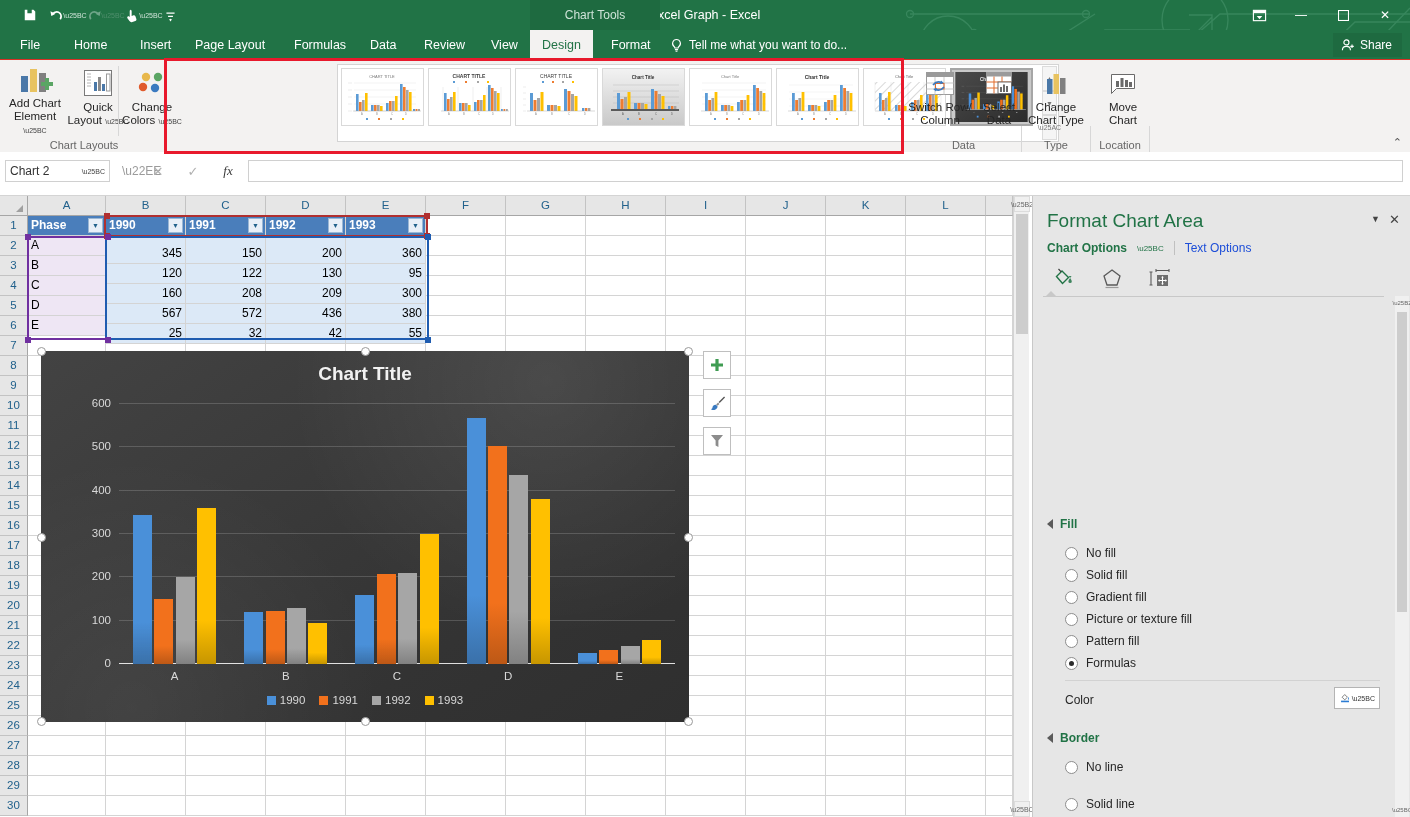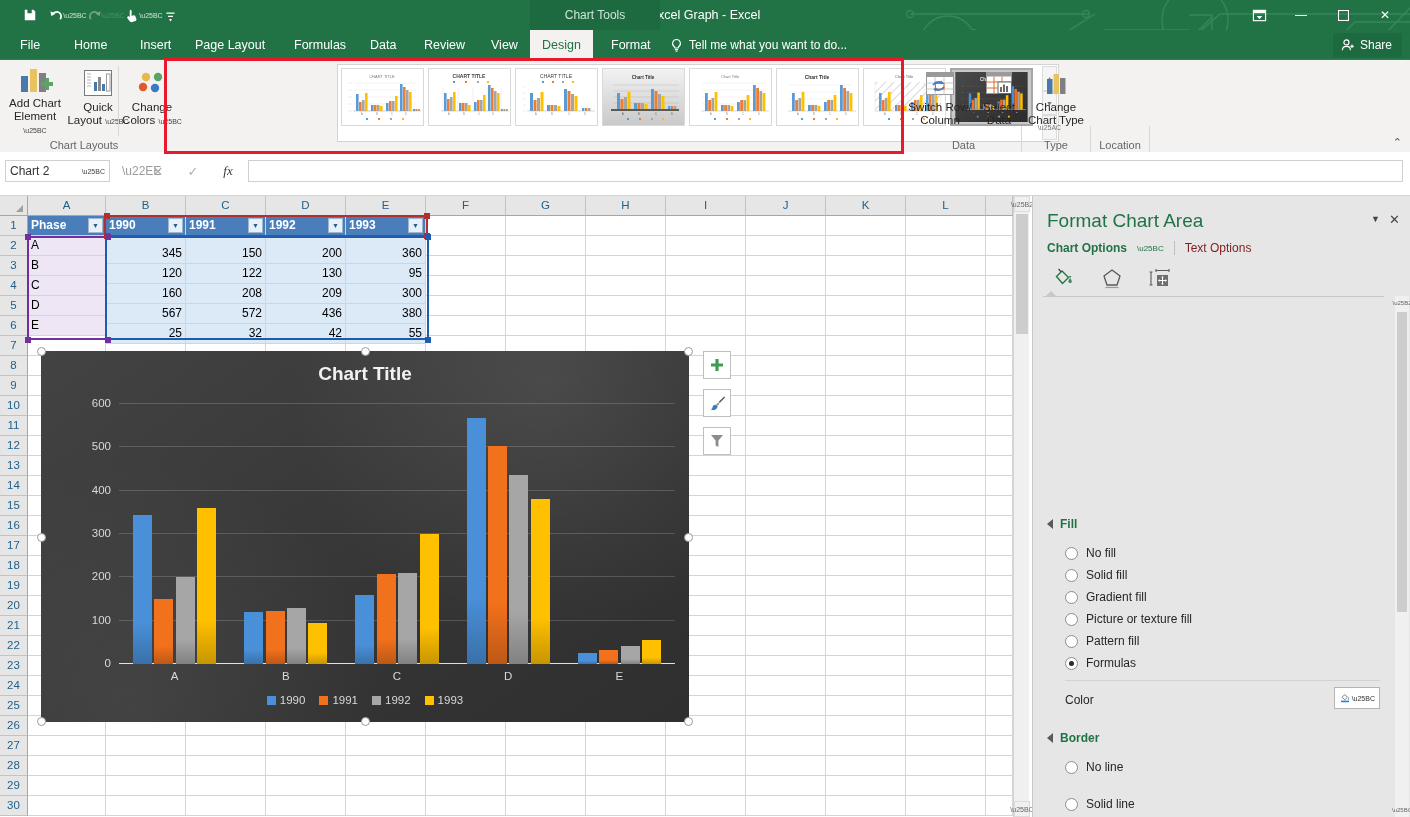--- a/index.html
+++ b/index.html
@@ -234,21 +234,21 @@
   .pane {
     position: absolute; left: 1032px; top: 196px; width: 378px; height: 621px;
     background: #e6e6e6; border-left: 1px solid #c8c8c8;
   }
   .pane-title {
     position: absolute; left: 14px; top: 14px; font-size: 19px; color: #217346;
   }
   .pane-x { position: absolute; right: 10px; top: 16px; font-size: 13px; color: #444; }
   .pane-v { position: absolute; right: 30px; top: 18px; font-size: 9px; color: #444; }
   .pane-optrow { position: absolute; left: 14px; top: 45px; display: flex; align-items: center; gap: 10px; }
-  .pane-opt { font-size: 12px; color: #7f1d1d; }
+  .pane-opt { font-size: 12px; color: #1d4ed8; }
   .pane-opt.active { color: #217346; font-weight: bold; }
   .pane-vsep { width: 1px; height: 14px; background: #c0c0c0; }
   .pane-tabs { position: absolute; left: 14px; top: 68px; display: flex; gap: 14px; align-items: flex-end; }
   .pane-tab { width: 34px; height: 30px; display: flex; align-items: center; justify-content: center; }
   .pane-tab.active { position: relative; }
   .pane-underline { position: absolute; left: 10px; right: 26px; top: 100px; height: 1px; background: #c8c8c8; }
   .pane-arrowup {
     position: absolute; left: 12px; top: 95px; width: 0; height: 0;
     border-left: 6px solid transparent; border-right: 6px solid transparent; border-bottom: 6px solid #c8c8c8;
   }
@@ -910,20 +910,33 @@
           </svg>
         </div>
         <div class="lbl">Change
 Chart Type</div>
       </div>
       <div class="rb-caption" style="left:0;width:68px">Type</div>
     </div>
     <div class="rb-sep" style="left:1090px;top:66px;height:70px"></div>
 
     <div class="rb-group" style="left:1091px;width:58px">
+      <div class="bigbtn" style="left:0">
+        <div class="ic">
+          <svg width="30" height="28" viewBox="0 0 30 28">
+            <path fill="#fff" stroke="#6a6a6a" d="M3.5 4.5h23v14h-18l-5 5z"></path>
+            <rect x="8" y="11" width="3" height="6" fill="#6a6a6a"></rect>
+            <rect x="12.5" y="8" width="3" height="9" fill="#6a6a6a"></rect>
+            <rect x="17" y="10" width="3" height="7" fill="#6a6a6a"></rect>
+            <rect x="21" y="12" width="3" height="5" fill="#6a6a6a"></rect>
+          </svg>
+        </div>
+        <div class="lbl">Move
+Chart</div>
+      </div>
       <div class="rb-caption" style="left:0;width:58px">Location</div>
     </div>
     <div class="rb-sep" style="left:1149px;top:66px;height:70px"></div>
 
     <div class="ribbon-collapse">⌃</div>
   </div>
   <div class="redbox"></div>
 
   <div class="formulabar">
     <div class="namebox">

